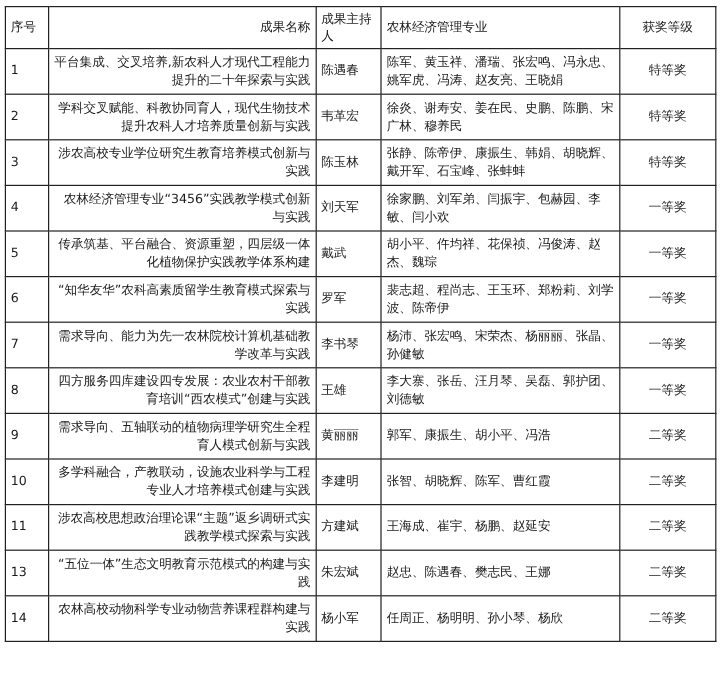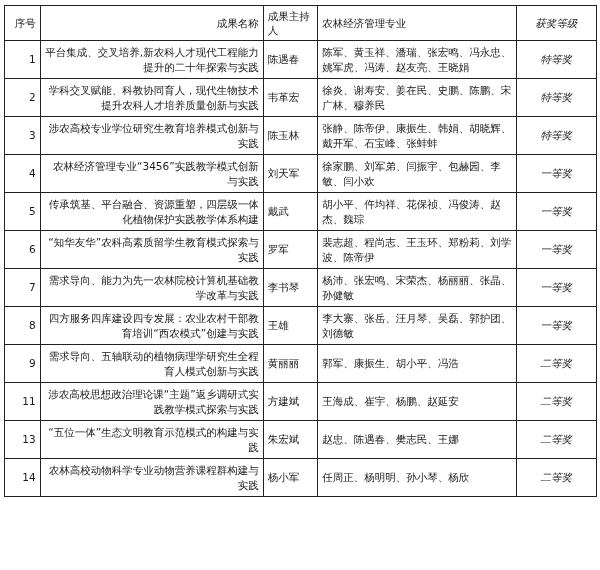--- a/index.html
+++ b/index.html
@@ -4,25 +4,25 @@
 <style>
   html, body { margin: 0; padding: 0; background: #ffffff; }
   body { width: 600px; height: 570px; position: relative; overflow: hidden;
          font-family: "DejaVu Sans", "Liberation Sans", sans-serif; color: #1a1a1a; }
   table { position: absolute; left: 4px; top: 5px; width: 593px;
           border-collapse: collapse; table-layout: fixed; }
   td, th { border: 1px solid #222; font-weight: normal; font-size: 10.5px;
            line-height: 15px; padding: 0 4px; vertical-align: middle; }
   th { height: 34px; text-align: center; }
   td { height: 37px; }
-  .c-no { width: 23px; text-align: right; }
+  .c-no { width: 23px; text-align: left; }
   .c-name { width: 191px; text-align: right; }
   .c-host { width: 40px; text-align: left; margin-top: 35px; }
   .c-members { width: 169px; text-align: left; }
-  .c-award { width: 63px; text-align: center; font-style: italic; }
+  .c-award { width: 63px; text-align: center; }
   th.c-host, th.c-no { line-height: 14px; }
 </style>
 </head>
 <body>
 
 <table>
   <thead>
     <tr>
       <th class="c-no">序号</th>
       <th class="c-name">成果名称</th>
@@ -89,20 +89,27 @@
         <td class="c-award">一等奖</td>
       </tr>
       <tr>
         <td class="c-no">9</td>
         <td class="c-name">需求导向、五轴联动的植物病理学研究生全程育人模式创新与实践</td>
         <td class="c-host">黄丽丽</td>
         <td class="c-members">郭军、康振生、胡小平、冯浩</td>
         <td class="c-award">二等奖</td>
       </tr>
       <tr>
+        <td class="c-no">10</td>
+        <td class="c-name">多学科融合，产教联动，设施农业科学与工程专业人才培养模式创建与实践</td>
+        <td class="c-host">李建明</td>
+        <td class="c-members">张智、胡晓辉、陈军、曹红霞</td>
+        <td class="c-award">二等奖</td>
+      </tr>
+      <tr>
         <td class="c-no">11</td>
         <td class="c-name">涉农高校思想政治理论课“主题”返乡调研式实践教学模式探索与实践</td>
         <td class="c-host">方建斌</td>
         <td class="c-members">王海成、崔宇、杨鹏、赵延安</td>
         <td class="c-award">二等奖</td>
       </tr>
       <tr>
         <td class="c-no">13</td>
         <td class="c-name">“五位一体”生态文明教育示范模式的构建与实践</td>
         <td class="c-host">朱宏斌</td>

